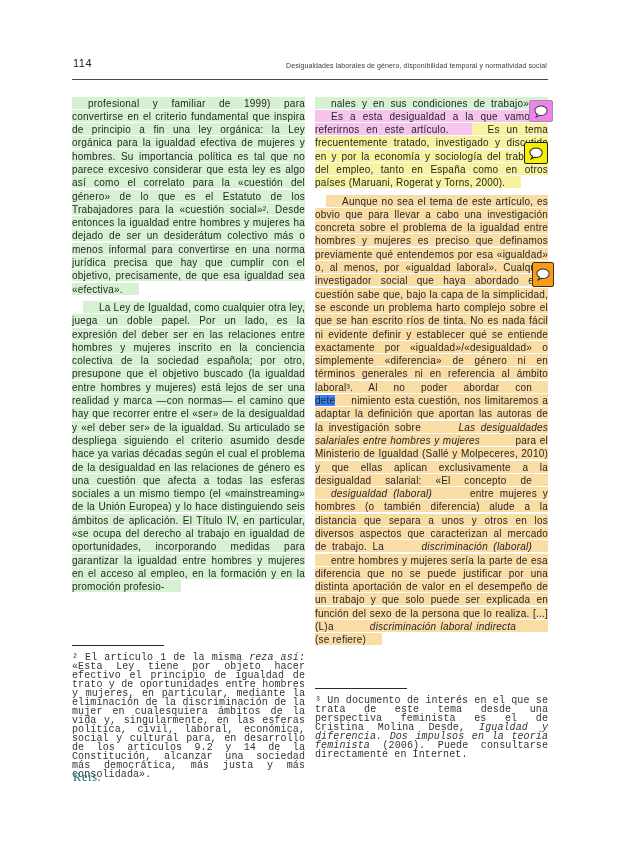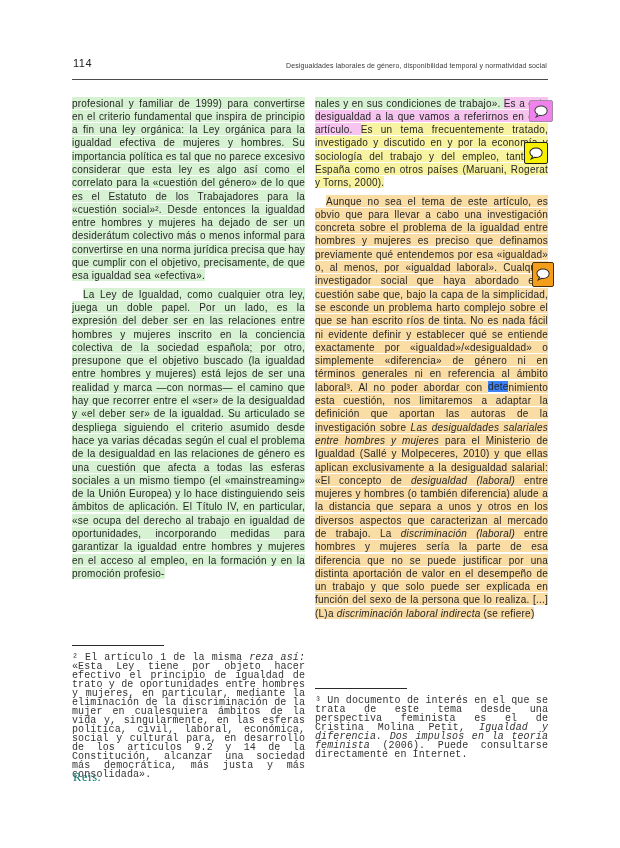--- a/index.html
+++ b/index.html
@@ -15,21 +15,21 @@
   
   .columns { position:absolute; left:72px; top:96px; width:476px; height:670px;
     display:grid; grid-template-columns:233px 233px; column-gap:10px; }
   .col { position:relative; height:670px; }
 
   p.body-text { font-size:10px; line-height:13.3px; text-align:justify;
     letter-spacing:.22px; color:#262626; }
   p.indent { text-indent:11px; }
   p + p.body-text { margin-top:5px; }
 
-  .hl { padding:.5px 0; }
+  .hl { padding:.5px 16px; }
   .hl-green  { background:var(--highlight-green); }
   .hl-pink   { background:var(--highlight-pink); }
   .hl-yellow { background:var(--highlight-yellow); }
   .hl-orange { background:var(--highlight-orange); }
   .search-hit { background:#3b82f6; }
   .it { font-style:italic; }
 
   
   .footnote-block { position:absolute; left:0; width:233px; }
   .fn-left  { top:549px; }
@@ -75,21 +75,21 @@
       </div>
     </div>
 
     <div class="col">
       <p class="body-text"><span class="hl hl-green">nales y en sus condiciones de trabajo». </span><span class="hl hl-pink">Es a esta desigualdad a la que vamos a referirnos en este artículo. </span><span class="hl hl-yellow">Es un tema frecuentemente tratado, investigado y discutido en y por la economía y sociología del trabajo y del empleo, tanto en España como en otros países (Maruani, Rogerat y Torns, 2000).</span></p>
 
       <p class="body-text indent"><span class="hl hl-orange">Aunque no sea el tema de este artículo, es obvio que para llevar a cabo una investigación concreta sobre el problema de la igualdad entre hombres y mujeres es preciso que definamos previamente qué entendemos por esa «igualdad» o, al menos, por «igualdad laboral». Cualquier investigador social que haya abordado esta cuestión sabe que, bajo la capa de la simplicidad, se esconde un problema harto complejo sobre el que se han escrito ríos de tinta. No es nada fácil ni evidente definir y establecer qué se entiende exactamente por «igualdad»/«desigualdad» o simplemente «diferencia» de género ni en términos generales ni en referencia al ámbito laboral³. Al no poder abordar con </span><span class="search-hit">dete</span><span class="hl hl-orange">nimiento esta cuestión, nos limitaremos a adaptar la definición que aportan las autoras de la investigación sobre </span><span class="hl hl-orange it">Las desigualdades salariales entre hombres y mujeres</span><span class="hl hl-orange"> para el Ministerio de Igualdad (Sallé y Molpeceres, 2010) y que ellas aplican exclusivamente a la desigualdad salarial: «El concepto de </span><span class="hl hl-orange it">desigualdad (laboral)</span><span class="hl hl-orange"> entre mujeres y hombres (o también diferencia) alude a la distancia que separa a unos y otros en los diversos aspectos que caracterizan al mercado de trabajo. La </span><span class="hl hl-orange it">discriminación (laboral)</span><span class="hl hl-orange"> entre hombres y mujeres sería la parte de esa diferencia que no se puede justificar por una distinta aportación de valor en el desempeño de un trabajo y que solo puede ser explicada en función del sexo de la persona que lo realiza. [...] (L)a </span><span class="hl hl-orange it">discriminación laboral indirecta</span><span class="hl hl-orange"> (se refiere)</span></p>
 
       <div class="footnote-block fn-right">
         <div class="fn-sep"></div>
-        <div class="fn-text"><span>³ Un documento de interés en el que se trata de este tema desde una perspectiva feminista es el de Cristina Molina Petit, </span><span class="it">Igualdad y diferencia. Dos impulsos en la teoría feminista</span><span> (2006). Puede consultarse directamente en Internet.</span></div>
+        <div class="fn-text"><span>³ Un documento de interés en el que se trata de este tema desde una perspectiva feminista es el de Cristina Molina Desde, </span><span class="it">Igualdad y diferencia. Dos impulsos en la teoría feminista</span><span> (2006). Puede consultarse directamente en Internet.</span></div>
       </div>
     </div>
   </div>
 
   <div class="comment-icon comment-pink">
     <span>
         <svg viewBox="0 0 22 18">
           <path d="M11 1.5 C6 1.5 2.5 4.2 2.5 7.7 c0 2.2 1.5 4.1 3.8 5.2 L4.3 16.5 l4.8-2.2 c.6.1 1.2.2 1.9.2 5 0 8.5-2.8 8.5-6.8 0-3.5-3.5-6.2-8.5-6.2 Z" fill="#ffffff" stroke="#3a3a3a" stroke-width="1.4"></path>
         </svg>
       </span>

